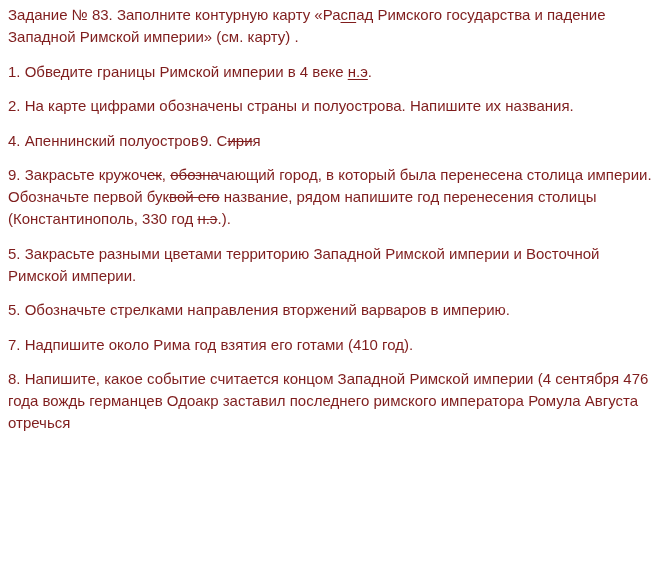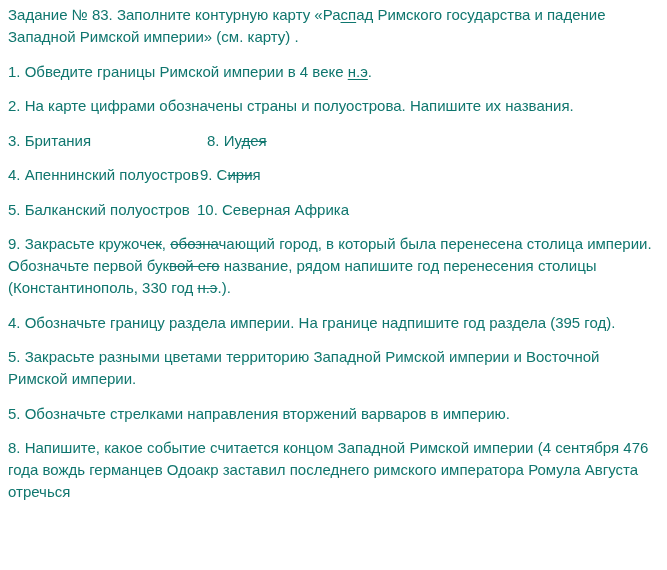--- a/index.html
+++ b/index.html
@@ -40,25 +40,23 @@
     display: inline-block;
     min-width: 189px;
   }
   .col-right {
     display: inline-block;
   }
 </style>
 </head>
 <body>
 
-<div class="doc" id="doc-body" style="background: rgb(255, 255, 255); color: #0f766e;">
+<div class="doc" id="doc-body" style="background: rgb(255, 255, 255); color: #7f1d1d;">
     <div class="para"><span>Задание № 83. Заполните контурную карту «Ра</span><span class="un">сп</span><span>ад Римского государства и падение Западной Римской империи» (см. карту) .</span></div>
     <div class="para"><span>1. Обведите границы Римской империи в 4 </span><span class="bd">веке</span><span> </span><span class="un">н.э</span><span>.</span></div>
     <div class="para"><span>2. На карте цифрами обозначены страны и полуострова. Напишите их названия.</span></div>
-    <div class="para"><span class="col-left"><span>3. Британия</span></span><span class="col-right" style="margin-left: 10px;"><span>8. Иу</span><span class="st">дея</span></span></div>
     <div class="para"><span class="col-left"><span>4. Апеннинский полуостров</span></span><span class="col-right" style="margin-left: 1px;"><span>9. С</span><span class="st">ири</span><span>я</span></span></div>
-    <div class="para"><span class="col-left"><span>5. Балканский полуостров</span></span><span class="col-right"><span>10. Северная Африка</span></span></div>
     <div class="para"><span>9. Закрасьте кружоч</span><span class="st">ек</span><span>, </span><span class="st">обозна</span><span>чающий город, в который была перенесена столица империи. Обозначьте первой бук</span><span class="st">вой его</span><span> название, рядом напишите год перенесения столицы (Константинополь, 330 год </span><span class="st">н.э</span><span>.).</span></div>
-    <div class="para"><span>4. Обозначьте границу раздела империи. На границе надпишите год раздела (395 год).</span></div>
     <div class="para"><span>5. Закрасьте разными цветами территорию Западной Римской империи и Восточной Римской империи.</span></div>
     <div class="para"><span>5. Обозначьте стрелками направления вторжений варваров в империю.</span></div>
+    <div class="para"><span>7. Надпишите около Рима год взятия его готами (410 год).</span></div>
     <div class="para"><span>8. Напишите, какое событие считается концом Западной Римской империи (4 сентября 476 года вождь германцев Одоакр заставил последнего римского императора Ромула Августа отречься</span></div>
   </div>
 
 </body></html>

